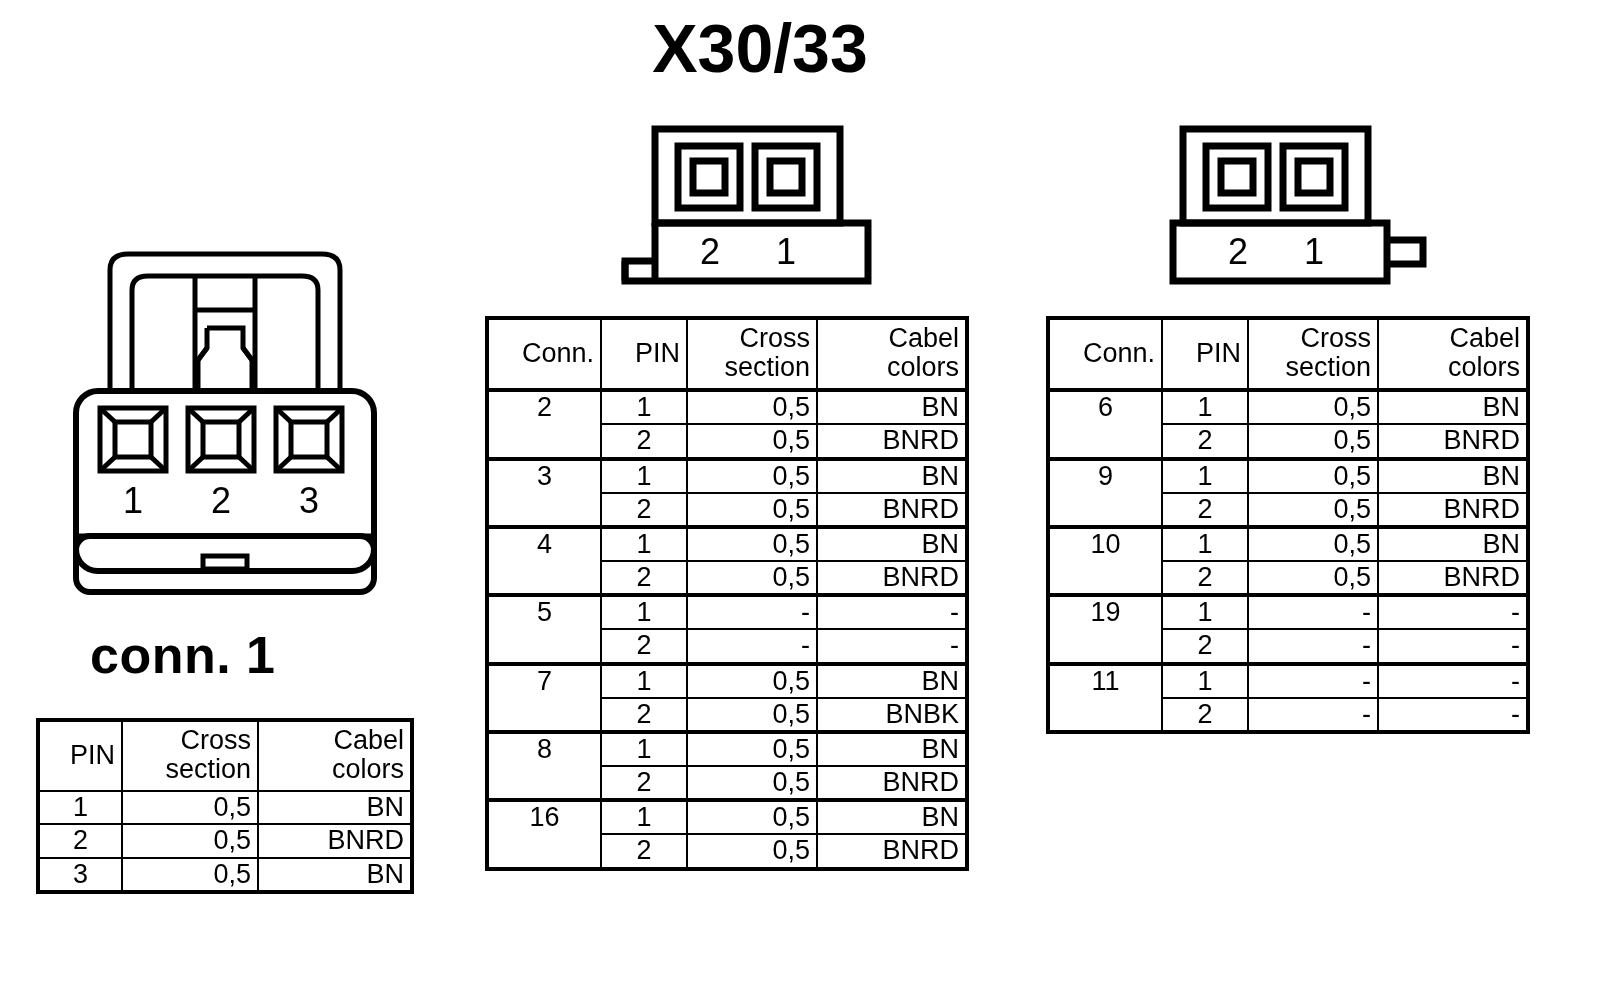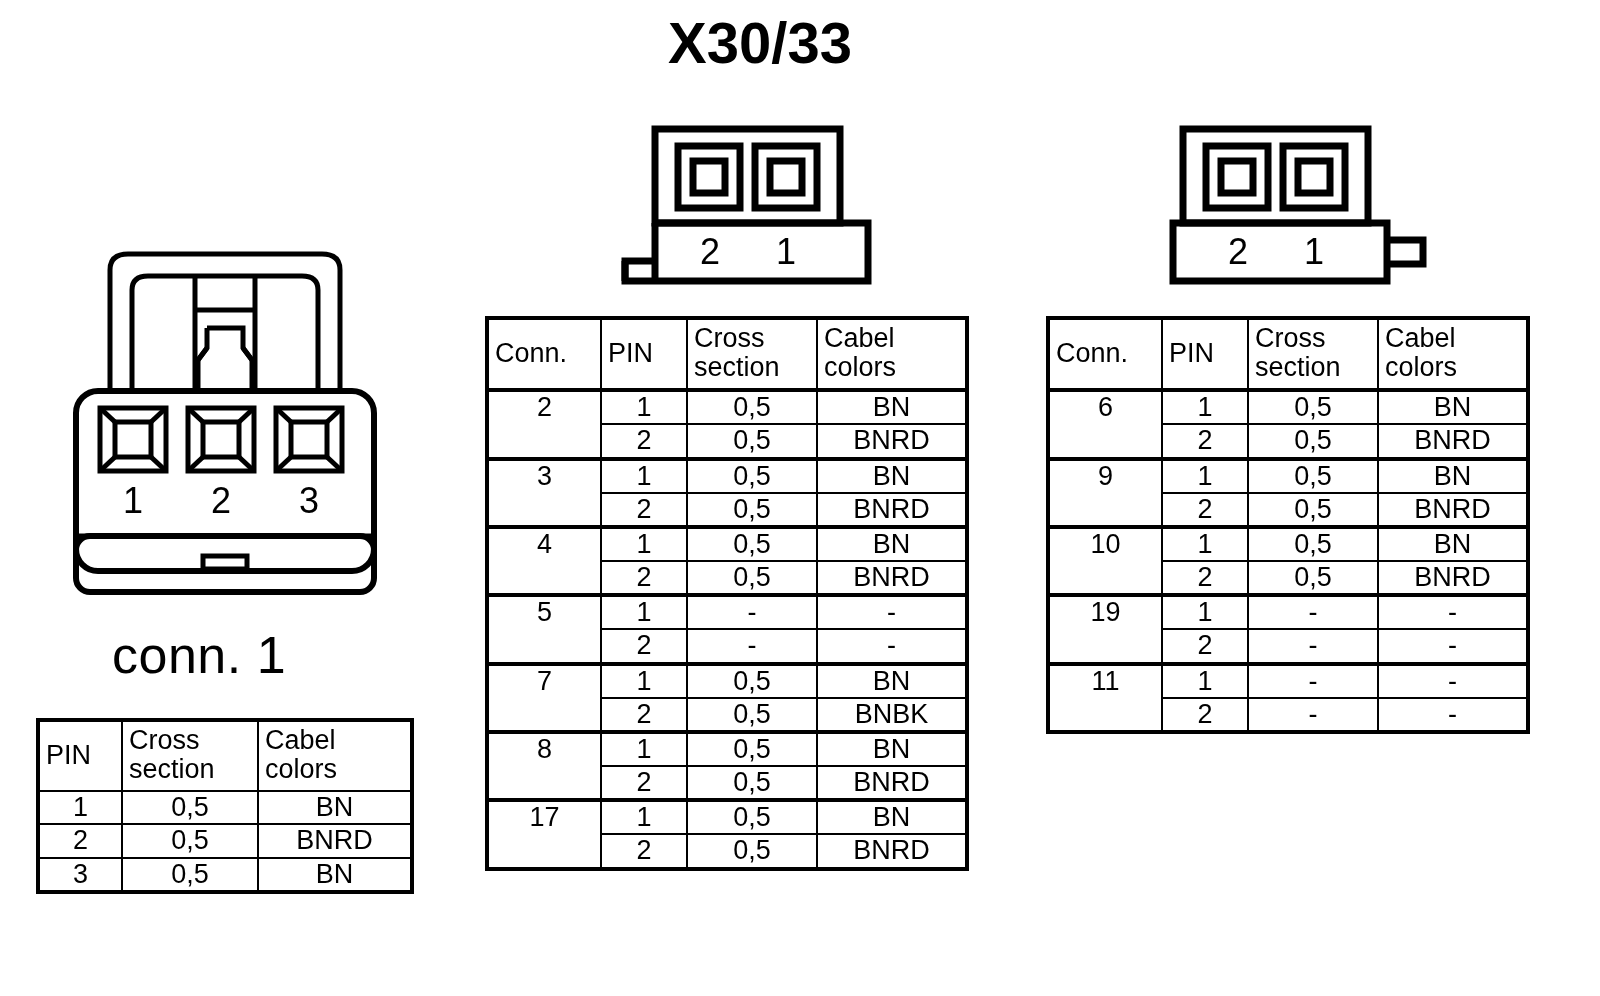--- a/index.html
+++ b/index.html
@@ -16,21 +16,21 @@
     overflow: hidden;
     background: #ffffff;
   }
 
   
   #title {
     position: absolute;
     left: 0; top: 14px;
     width: 1520px;
     text-align: center;
-    font-size: 58px;
+    font-size: 68px;
     font-weight: bold;
     letter-spacing: 0px;
     line-height: 1;
   }
 
   
   .dtable {
     position: absolute;
     border-collapse: collapse;
     background: #fff;
@@ -38,47 +38,47 @@
   .dtable td, .dtable th {
     border: 2px solid #000;
     font-weight: normal;
     font-size: 27px;
     line-height: 1.08;
     padding: 1px 6px;
     background: #fff;
     white-space: nowrap;
   }
   .dtable th {
-    text-align: left;
+    text-align: right;
     vertical-align: middle;
     padding: 4px 6px 6px 6px;
   }
   .outer { border: 4px solid #000; }
 
   
   .hd2 { line-height: 1.06; }
 
   
   .c  { text-align: center; }
-  .l  { text-align: center; }
+  .l  { text-align: right; }
 
   
   .grp-top td { border-top: 4px solid #000; }
   .connspan {
     text-align: center;
     vertical-align: top;
     padding-top: 1px;
   }
 
   
   #conn1-label {
     position: absolute;
-    left: 112px; top: 625px;
+    left: 90px; top: 625px;
     font-size: 52px;
-    font-weight: normal;
+    font-weight: bold;
     letter-spacing: 0.5px;
   }
 
   
   #conn-left {
     position: absolute;
     left: 70px; top: 248px;
     width: 310px; height: 350px;
   }
 
@@ -304,21 +304,21 @@
           <td class="c">1</td>
           <td class="l">0,5</td>
           <td class="l">BN</td>
         </tr>
         <tr>
           <td class="c">2</td>
           <td class="l">0,5</td>
           <td class="l">BNRD</td>
         </tr>
         <tr class="grp-top">
-          <td class="connspan" rowspan="2">17</td>
+          <td class="connspan" rowspan="2">16</td>
           <td class="c">1</td>
           <td class="l">0,5</td>
           <td class="l">BN</td>
         </tr>
         <tr>
           <td class="c">2</td>
           <td class="l">0,5</td>
           <td class="l">BNRD</td>
         </tr>
       </tbody>

